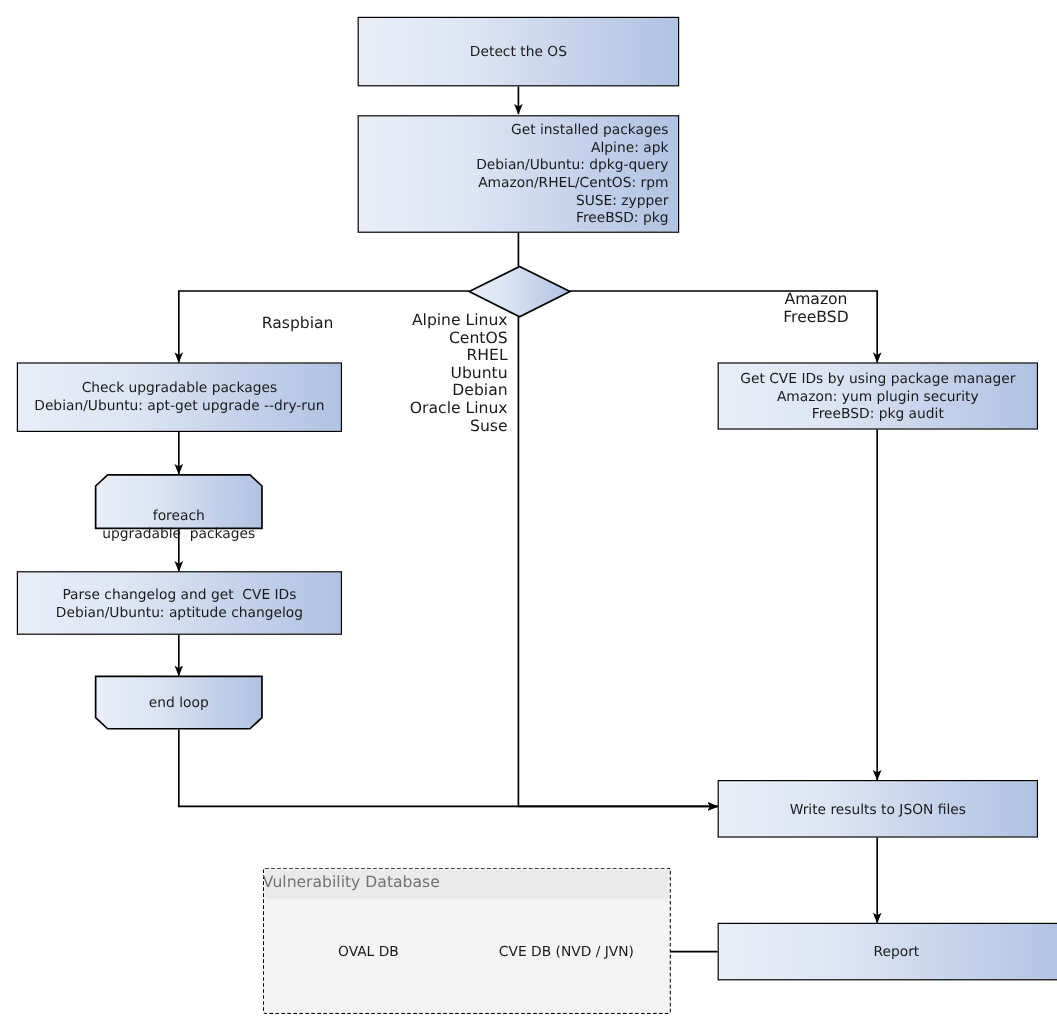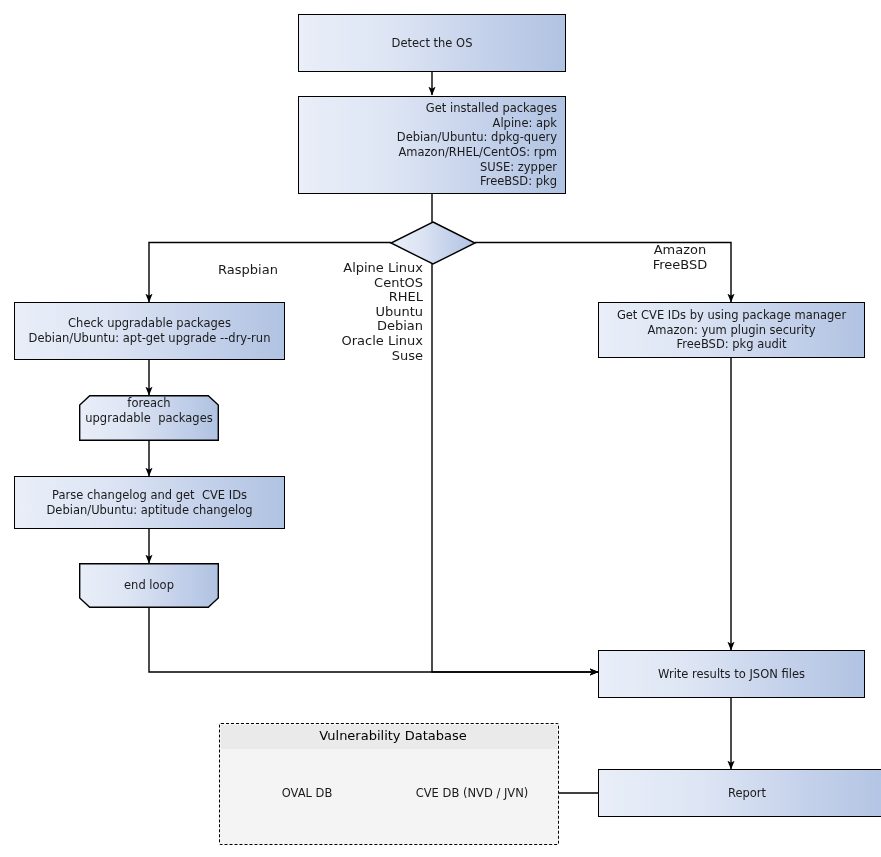--- a/index.html
+++ b/index.html
@@ -74,23 +74,23 @@
   .group-box {
     position: absolute;
     box-sizing: border-box;
     border: 1.6px dashed #000000;
     background: #f4f4f4;
     border-radius: 2px;
   }
   .group-title {
     position: absolute;
     font-size: 13px;
-    color: #000000;
-    white-space: pre;
-    text-align: center;
+    color: #737373;
+    white-space: pre;
+    text-align: left;
   }
   .group-header-band {
     position: absolute;
     background: #eaeaea;
   }
 
   
   .edge-label {
     position: absolute;
     font-size: 13px;
@@ -185,21 +185,21 @@
 Amazon/RHEL/CentOS: rpm
 SUSE: zypper
 FreeBSD: pkg</span>
   </div>
 
   <div class="node rect align-center" style="left:14px; top:302px; width:271px; height:58px;">
     <span class="txt">Check upgradable packages
 Debian/Ubuntu: apt-get upgrade --dry-run</span>
   </div>
 
-  <div class="loop-start" style="left:79px; top:388px; width:140px; height:46px;">
+  <div class="loop-start" style="left:79px; top:414px; width:140px; height:46px;">
     <div class="loop-label">foreach
 upgradable  packages</div>
   </div>
 
   <div class="node rect align-center" style="left:14px; top:476px; width:271px; height:53px;">
     <span class="txt">Parse changelog and get  CVE IDs
 Debian/Ubuntu: aptitude changelog</span>
   </div>
 
   <div class="loop-end" style="left:79px; top:563px; width:140px; height:45px;border-radius:14px;">

